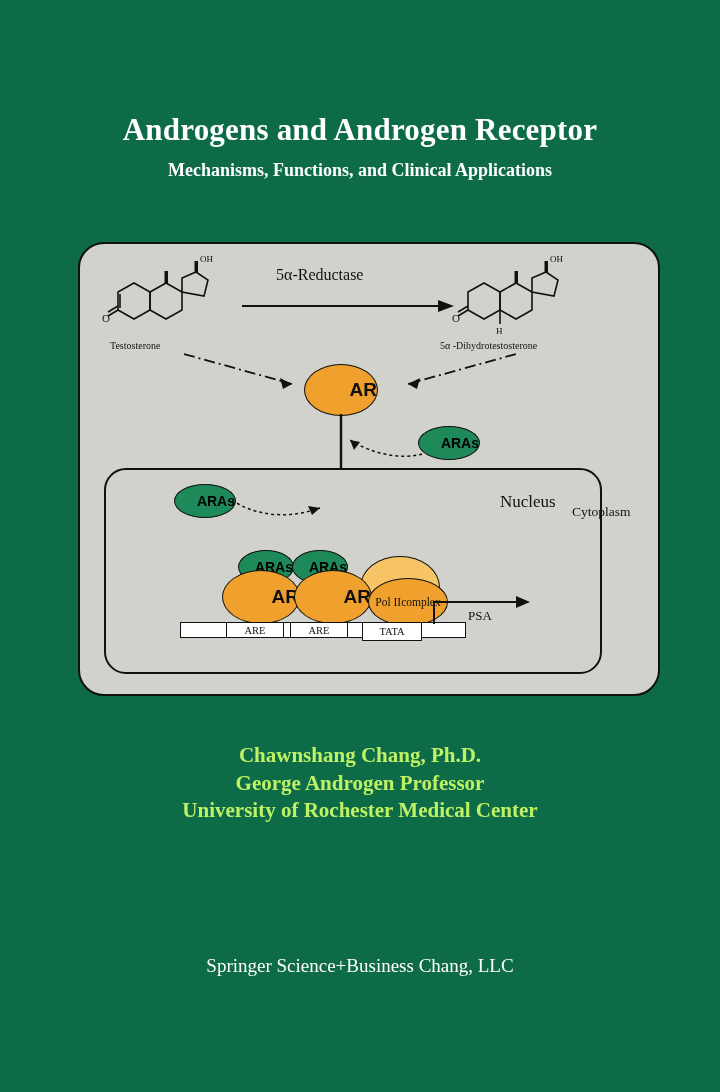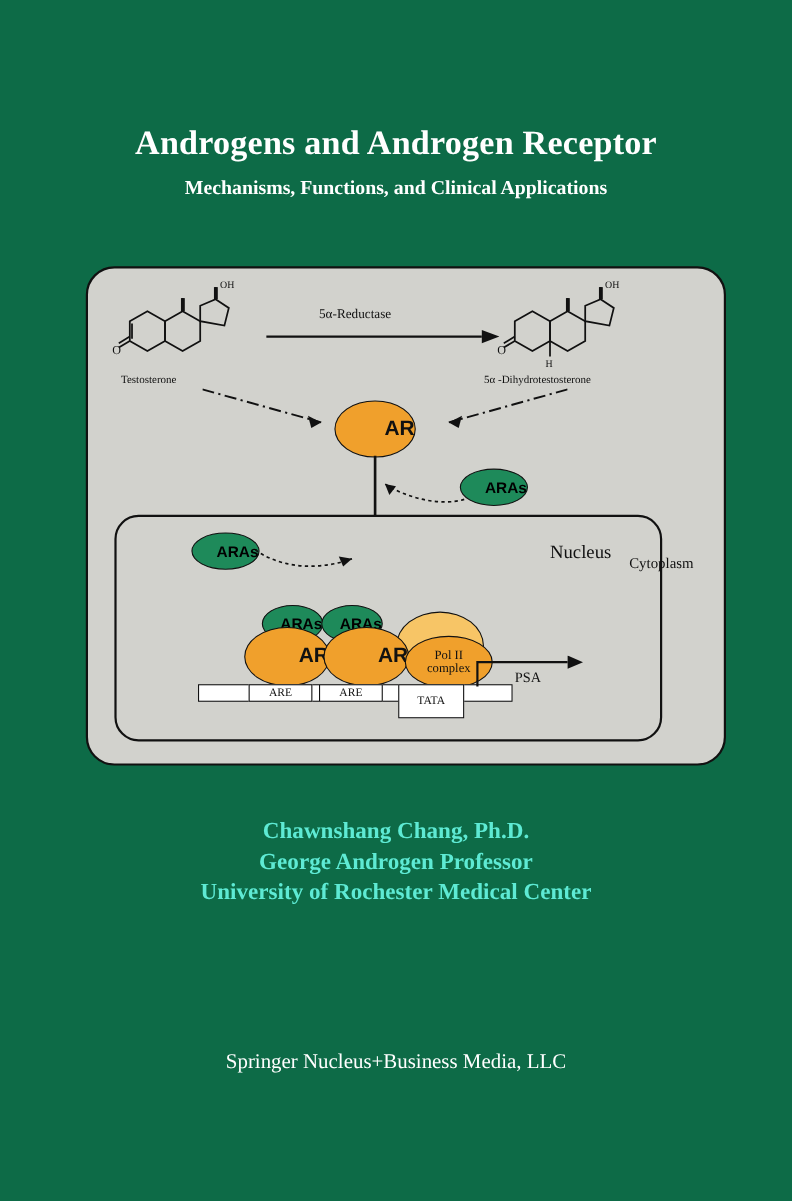--- a/index.html
+++ b/index.html
@@ -71,23 +71,22 @@
   .lbl {
     position: absolute;
     font-family: "Liberation Serif", serif;
     font-size: 10px;
     color: #111;
     white-space: nowrap;
   }
   .lbl-testosterone { left: 30px; top: 96px; }
   .lbl-dht { left: 360px; top: 96px; }
   .lbl-reductase {
-    left: 196px; top: 34px;
-    font-size: 12px;
-    margin-left: 14px;
+    left: 196px; top: 22px;
+    font-size: 16px;
   }
   .lbl-nucleus { left: 420px; top: 248px; font-size: 17px; }
   .lbl-cytoplasm { left: 492px; top: 260px; font-size: 13.5px; }
   .lbl-psa { left: 388px; top: 364px; font-size: 13px; }
 
   .ellipse {
     position: absolute;
     border: 1.6px solid #111;
     border-radius: 50%;
     display: flex;
@@ -106,21 +105,20 @@
     background: #1e8a5a;
     color: #000000;
     font-size: 14px;
   }
   .polii {
     position: absolute;
     background: #f0a02c;
     border: 1.6px solid #111;
     border-radius: 50%;
     display: flex;
-    flex-direction: column;
     align-items: center;
     justify-content: center;
     font-family: "Liberation Serif", serif;
     font-size: 11.5px;
     color: #111;
     line-height: 1.05;
     box-sizing: border-box;
   }
   .polii-back {
     position: absolute;
@@ -148,21 +146,21 @@
     color: #111;
   }
 
   
   .author-block {
     position: absolute;
     top: 742px;
     left: 0;
     width: 720px;
     text-align: center;
-    color: #5eead4;
+    color: #bef264;
     font-family: "Liberation Serif", serif;
     font-weight: bold;
     font-size: 21px;
     line-height: 1.32;
   }
   .publisher {
     position: absolute;
     top: 955px;
     left: 0;
     width: 720px;
@@ -294,32 +292,32 @@
       <span>complex</span>
     </div>
 
     <div class="dna-bar" style="left:100px; top:378px; width:286px; height:16px;"></div>
     <div class="dna-seg" style="left:146px; top:378px; width:58px; height:16px;">
       <span>ARE</span>
     </div>
     <div class="dna-seg" style="left:210px; top:378px; width:58px; height:16px;">
       <span>ARE</span>
     </div>
-    <div class="dna-seg" style="left:282px; top:378px; width:60px; height:31px;">
+    <div class="dna-seg" style="left:282px; top:378px; width:60px; height:19px;">
       <span>TATA</span>
     </div>
 
     <svg style="position:absolute; left:352px; top:352px;" width="98" height="32" viewBox="0 0 98 32">
       <polyline points="2,28 2,6 84,6" stroke="#111" stroke-width="2" fill="none"></polyline>
       <polygon points="84,0 98,6 84,12" fill="#111"></polygon>
     </svg>
     <div class="lbl lbl-psa">PSA</div>
   </div>
 
   <div class="author-block">
     <div>Chawnshang Chang, Ph.D.</div>
     <div>George Androgen Professor</div>
     <div>University of Rochester Medical Center</div>
   </div>
 
-  <div class="publisher">Springer Nucleus+Business Media, LLC</div>
+  <div class="publisher">Springer Science+Business Chang, LLC</div>
 
 </div>
 
 </body></html>

